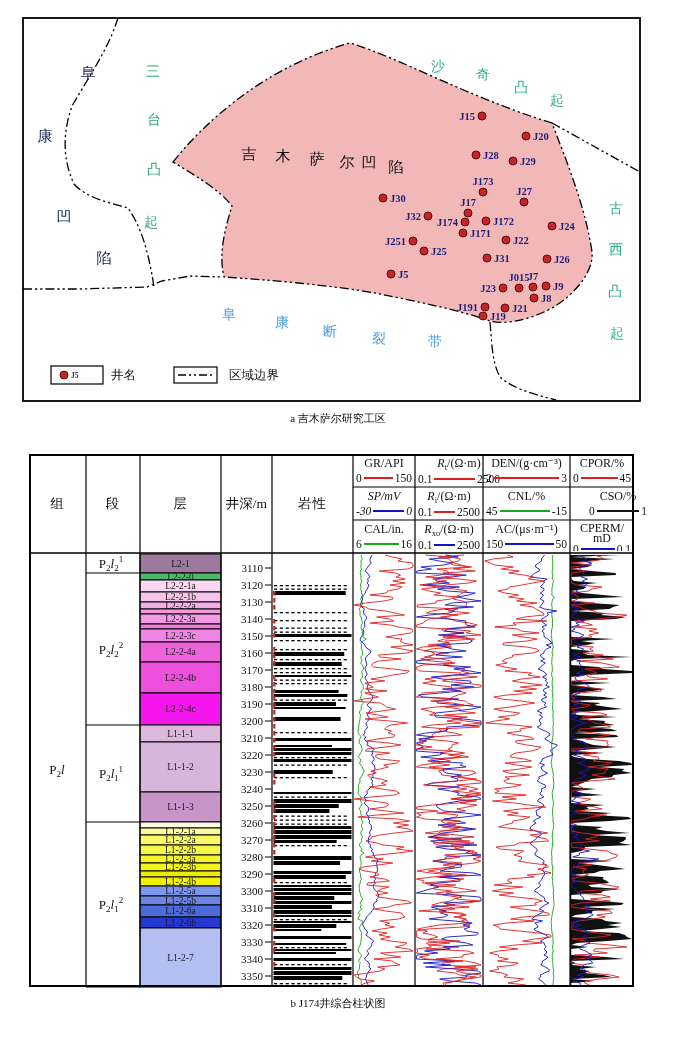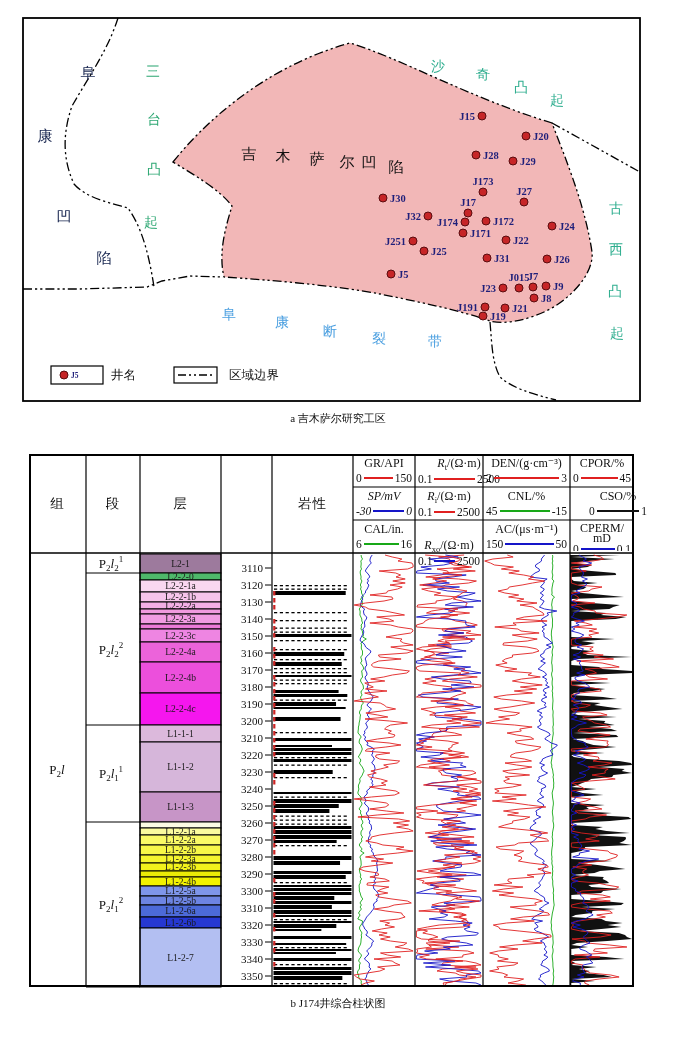--- a/index.html
+++ b/index.html
@@ -811,20 +811,21 @@
         <line x1="353" y1="487" x2="634" y2="487" stroke="#000" stroke-width="1.2"></line>
         <line x1="353" y1="520" x2="634" y2="520" stroke="#000" stroke-width="1.2"></line>
         <line x1="29" y1="553" x2="634" y2="553" stroke="#000" stroke-width="1.5"></line>
         <rect x="30" y="455" width="603" height="531" fill="none" stroke="#000" stroke-width="2"></rect>
       </g>
     </svg>
 
   <div class="hdr-col" style="left:30px;top:455px;width:55px;height:97px">组</div>
   <div class="hdr-col" style="left:87px;top:455px;width:52px;height:97px">段</div>
   <div class="hdr-col" style="left:141px;top:455px;width:79px;height:97px">层</div>
+  <div class="hdr-col" style="left:222px;top:455px;width:49px;height:97px;letter-spacing:0">井深/m</div>
   <div class="hdr-col" style="left:273px;top:455px;width:79px;height:97px">岩性</div>
 
   <div id="track-headers" class="abs" style="left:0;top:0;width:676px;height:1060px;pointer-events:none">
       <div class="tcell" style="left: 355px; top: 456px; width: 58px; height: 29px;">
         <div class="nm">GR/API</div>
         <div class="sc">
           <span>0</span>
           <span class="ln" style="border-top-color: rgb(224, 32, 32);"></span>
           <span>150</span>
         </div>
@@ -854,21 +855,21 @@
         </div>
       </div>
       <div class="tcell" style="left: 417px; top: 489px; width: 64px; height: 29px;">
         <div class="nm"><span class="it">R</span><sub>i</sub>/(Ω·m)</div>
         <div class="sc">
           <span>0.1</span>
           <span class="ln" style="border-top-color: rgb(224, 32, 32);"></span>
           <span>2500</span>
         </div>
       </div>
-      <div class="tcell" style="left: 417px; top: 522px; width: 64px; height: 29px; margin-top: 16px;">
+      <div class="tcell" style="left: 417px; top: 522px; width: 64px; height: 29px;">
         <div class="nm"><span class="it">R</span><sub>xo</sub>/(Ω·m)</div>
         <div class="sc">
           <span>0.1</span>
           <span class="ln" style="border-top-color: rgb(21, 21, 200);"></span>
           <span>2500</span>
         </div>
       </div>
       <div class="tcell" style="left: 485px; top: 456px; width: 83px; height: 29px;">
         <div class="nm">DEN/(g·cm⁻³)</div>
         <div class="sc">

